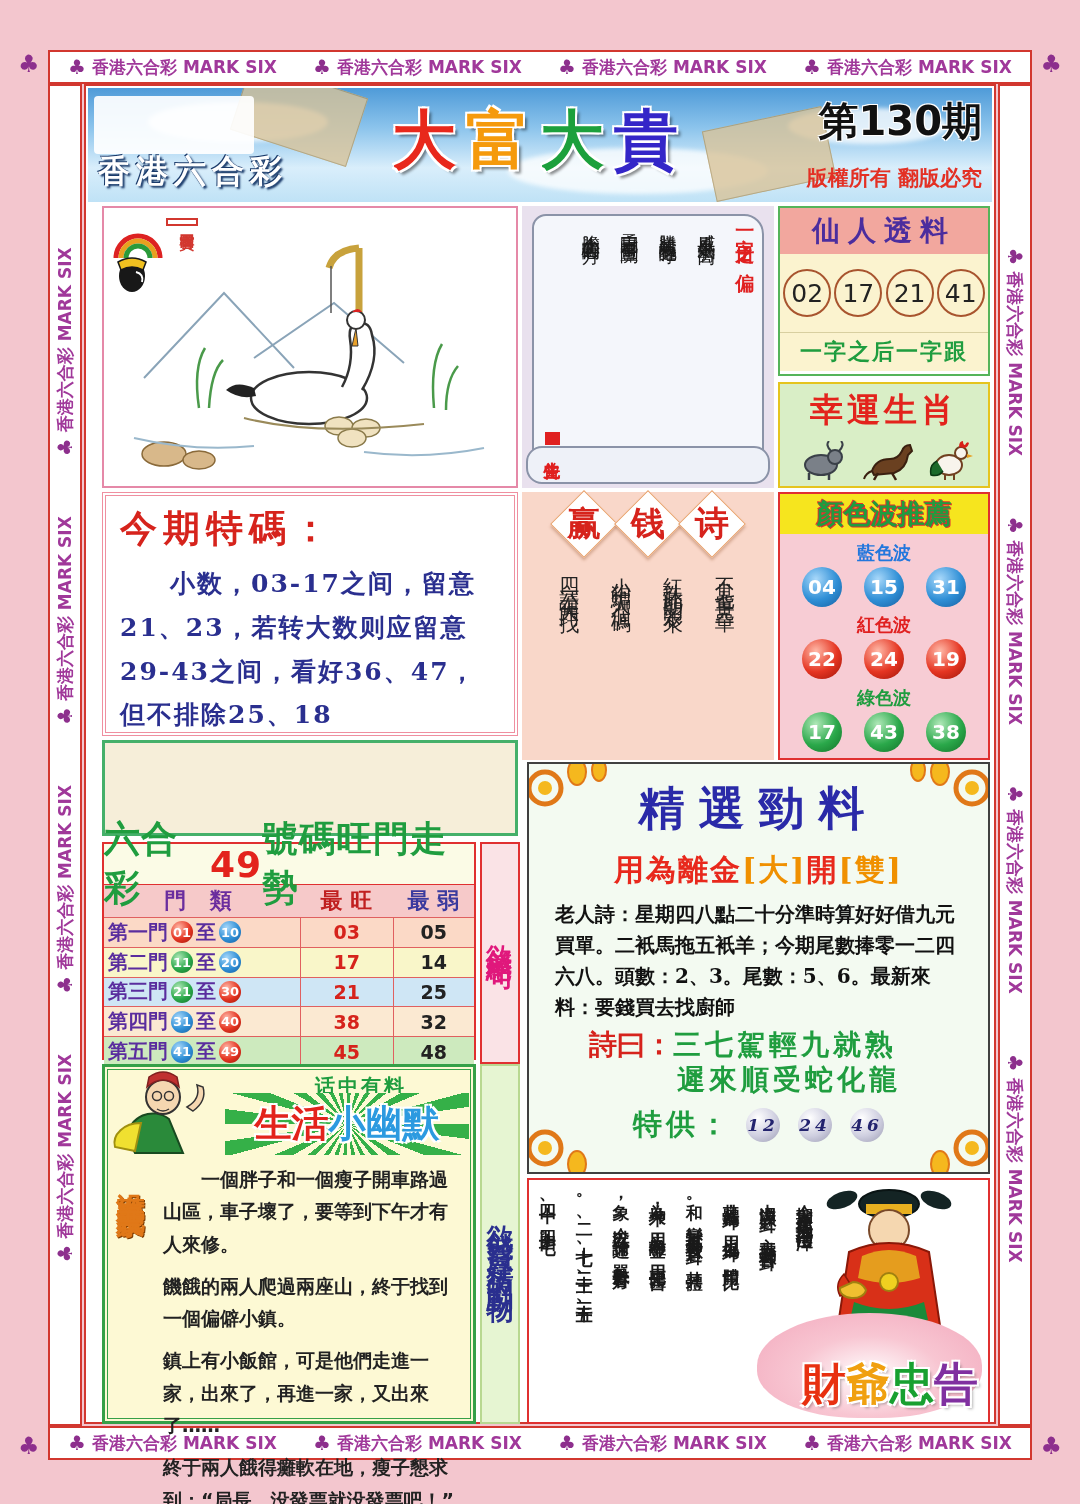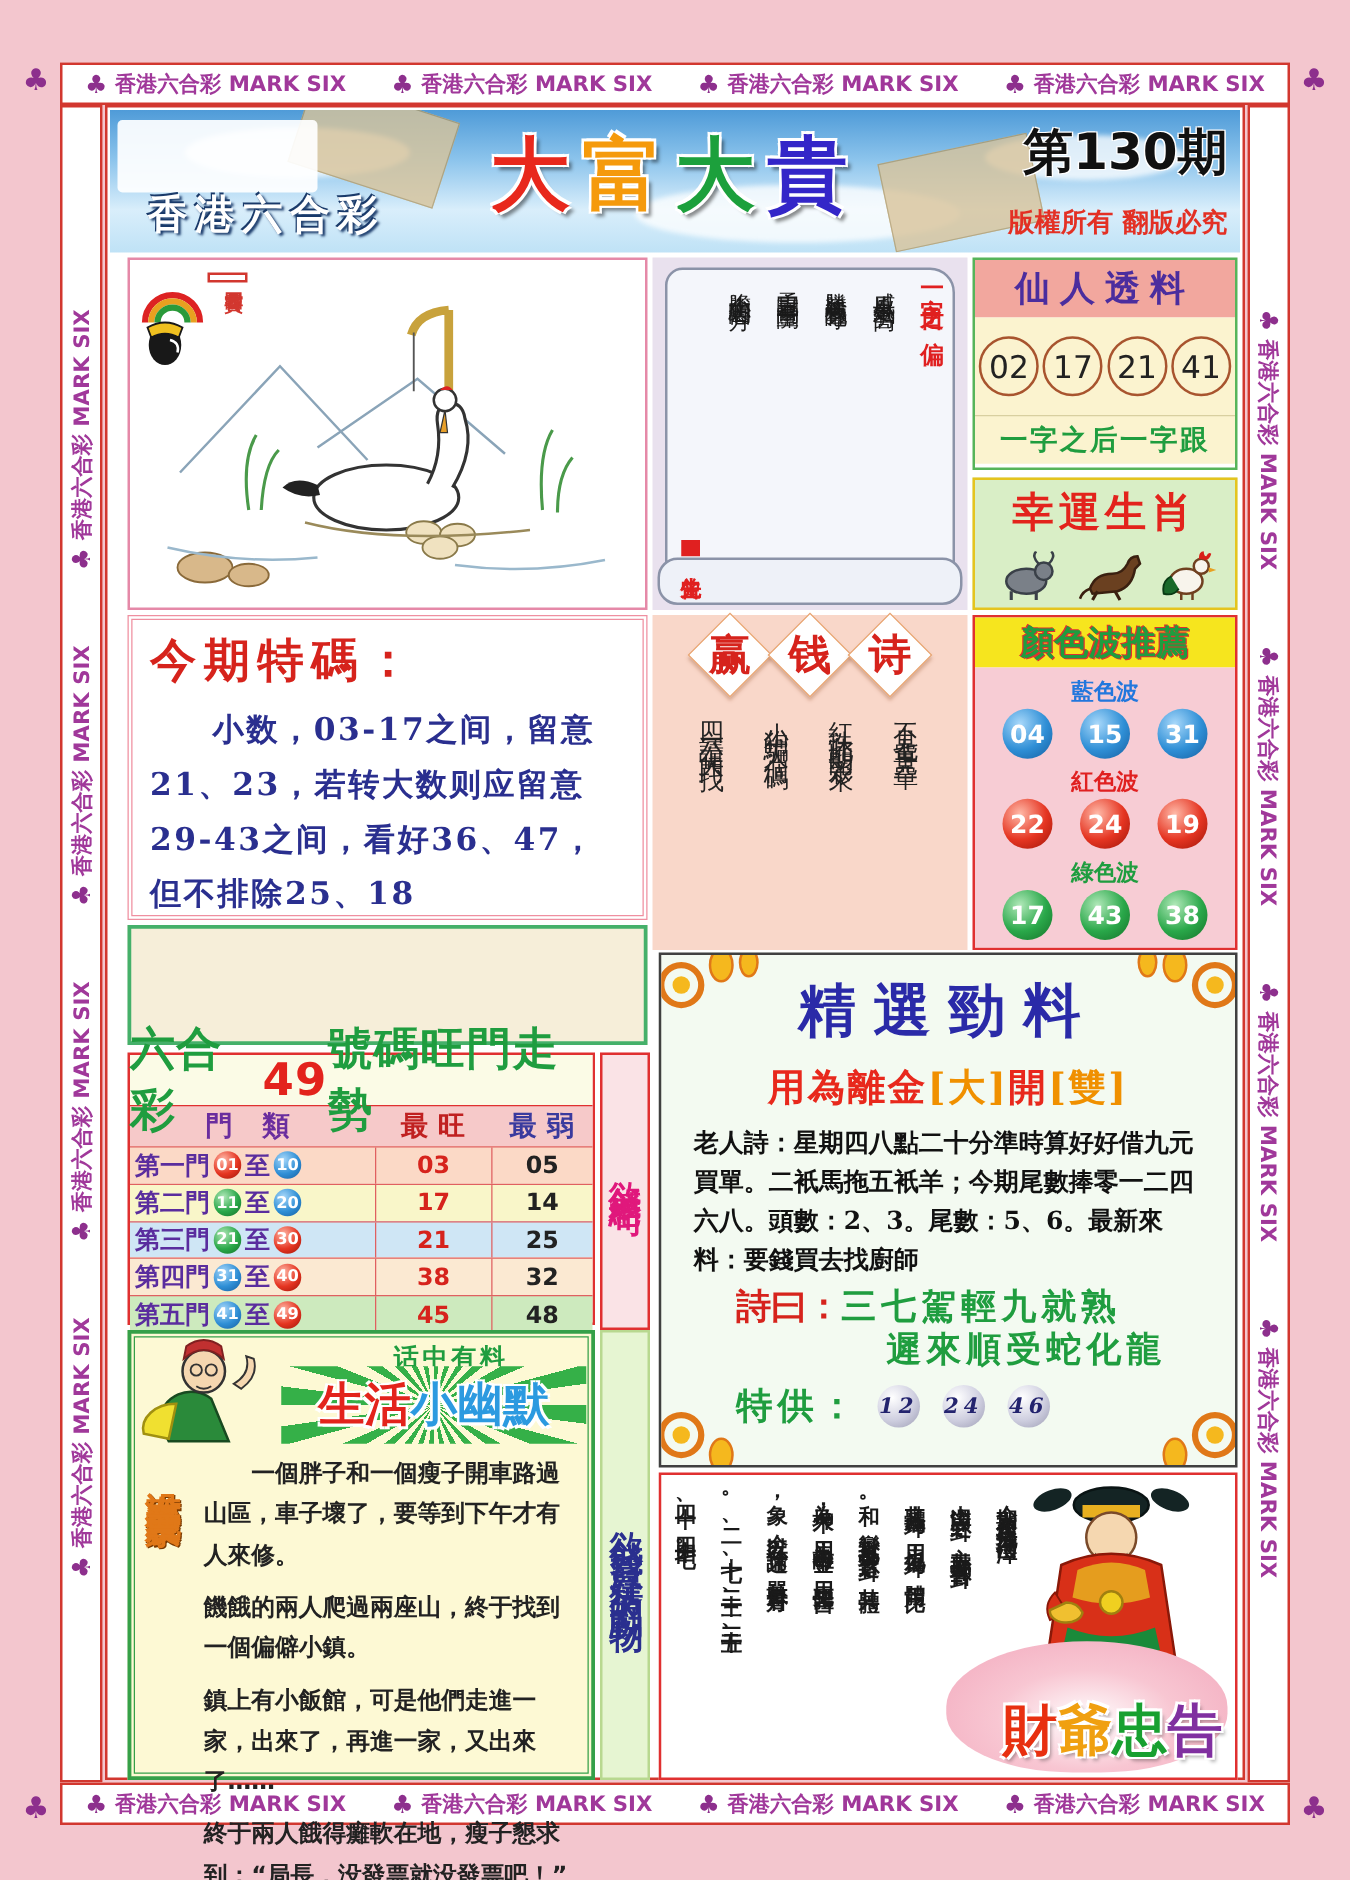--- a/index.html
+++ b/index.html
@@ -21,21 +21,21 @@
   
   .content{position:absolute;left:84px;top:84px;width:912px;height:1340px;background:#fff;
            border:2px solid #d2372f;box-sizing:border-box;}
   .box{position:absolute;box-sizing:border-box;}
   
   .header{left:2px;top:2px;width:904px;height:114px;
     background:linear-gradient(180deg,#4f9bd8 0%,#8cc4ec 35%,#d9eefb 70%,#bfe2f6 100%);
     position:absolute;overflow:hidden;}
   .cloud{position:absolute;background:#fff;border-radius:50%;opacity:.75;filter:blur(2px);}
   .note1{position:absolute;width:120px;height:70px;background:#d9c49a;opacity:.8;transform:rotate(18deg);border:1px solid #b09a6a;}
-  .brand{position:absolute;left:30px;bottom:8px;font-size:32px;font-weight:bold;color:#fff;
+  .brand{position:absolute;left:10px;bottom:8px;font-size:32px;font-weight:bold;color:#fff;
          letter-spacing:6px;text-shadow:2px 2px 2px #1a3a6a,-1px -1px 0 #1a3a6a;}
   .main-title{position:absolute;left:50%;top:46%;transform:translate(-50%,-50%);
       font-size:64px;font-weight:bold;letter-spacing:10px;white-space:nowrap;}
   .main-title span{text-shadow:2px 2px 0 #fff,-2px -2px 0 #fff,2px -2px 0 #fff,-2px 2px 0 #fff,4px 4px 3px rgba(0,0,0,.45);}
   .issue{position:absolute;right:10px;top:6px;font-size:40px;font-weight:bold;color:#111;
          text-shadow:1px 1px 0 #fff,-1px -1px 0 #fff,1px -1px 0 #fff,-1px 1px 0 #fff;}
   .copyright{position:absolute;right:10px;bottom:10px;font-size:21px;font-weight:bold;color:#e33024;}
   .censor{position:absolute;background:rgba(255,255,255,.92);border-radius:4px;}
   
   .crane-box{left:16px;top:120px;width:416px;height:282px;border:2px solid #e589a8;background:#fff;}
@@ -140,24 +140,24 @@
   
   .featured{left:441px;top:676px;width:463px;height:412px;border:2px solid #404040;background:#f3faf1;overflow:hidden;}
   .corner{position:absolute;width:90px;height:70px;}
   .f-title{text-align:center;color:#2a2aa8;font-size:46px;font-weight:bold;letter-spacing:14px;margin-top:14px;}
   .f-special{text-align:center;font-size:30px;font-weight:bold;margin-top:10px;letter-spacing:2px;}
   .f-special .r{color:#e8281c;} .f-special .o{color:#f09000;}
   .f-oldman{color:#111;font-size:20px;font-weight:bold;line-height:1.55;padding:8px 26px 0 26px;
       font-family:"DejaVu Serif",serif;}
   .f-poem{padding:4px 0 0 60px;font-size:28px;font-weight:bold;line-height:1.25;}
   .f-poem .lbl{color:#d6231c;} .f-poem .ln{color:#1f9d3f;letter-spacing:4px;}
-  .f-poem .ln2{display:block;margin-left:120px;}
+  .f-poem .ln2{display:block;margin-left:88px;}
   .f-zline{padding:6px 0 0 40px;font-size:26px;font-weight:bold;}
   .f-zline .lbl{color:#b020a0;letter-spacing:3px;} .f-zline .val{color:#111;letter-spacing:6px;font-family:"DejaVu Serif",serif;}
-  .f-offer{padding:8px 0 0 60px;font-size:29px;font-weight:bold;color:#1f9d3f;display:flex;align-items:center;gap:14px;letter-spacing:4px;}
+  .f-offer{padding:8px 0 0 104px;font-size:29px;font-weight:bold;color:#1f9d3f;display:flex;align-items:center;gap:14px;letter-spacing:4px;}
   
   .caishen{left:441px;top:1092px;width:463px;height:246px;border:2px solid #e03030;background:#fff;overflow:hidden;}
   .cs-cols{position:absolute;left:8px;top:10px;width:280px;bottom:8px;display:flex;
       flex-direction:row-reverse;justify-content:space-between;}
   .cs-col{font-size:17px;color:#1a1a1a;letter-spacing:3px;font-family:"DejaVu Serif",serif;font-weight:bold;}
   .ingot{position:absolute;right:6px;bottom:4px;width:225px;height:105px;
       background:radial-gradient(ellipse at 50% 60%,#ffffff 0%,#f8c6d2 45%,#f2a8bc 100%);
       border-radius:50% 50% 45% 45%;}
   .cs-title{position:absolute;right:10px;bottom:8px;font-size:44px;font-weight:bold;white-space:nowrap;
       font-family:"DejaVu Serif",serif;}

